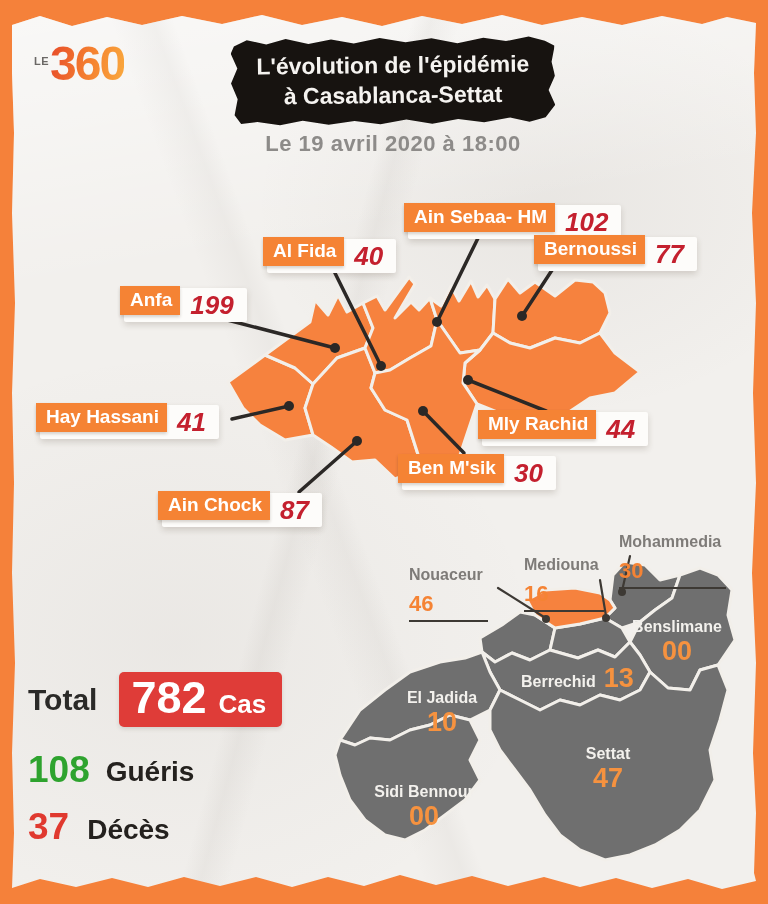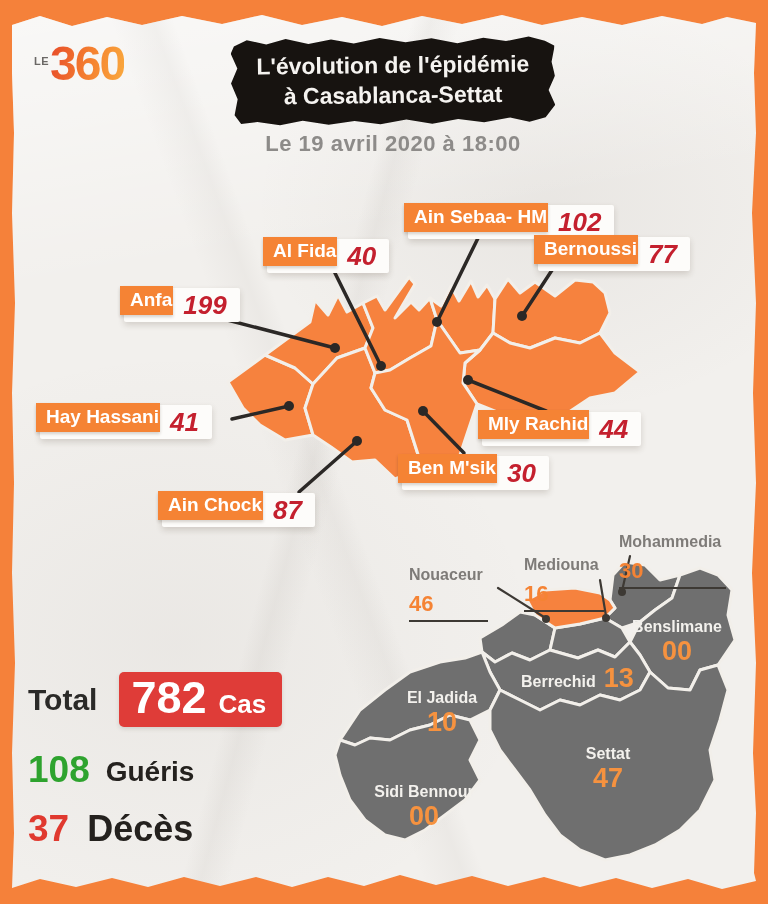--- a/index.html
+++ b/index.html
@@ -48,21 +48,21 @@
     font-size:23px;font-weight:bold;line-height:30px;padding-top:13px;
     transform:rotate(-.6deg);
     clip-path:polygon(1% 9%,5% 2%,11% 7%,17% 1%,24% 7%,31% 2%,38% 7%,46% 1%,54% 6%,62% 2%,70% 8%,78% 2%,85% 6%,92% 1%,97% 6%,100% 12%,99% 30%,100% 46%,98% 62%,100% 79%,97% 93%,92% 98%,86% 93%,78% 98%,70% 94%,62% 99%,54% 94%,46% 99%,38% 95%,30% 99%,22% 94%,15% 99%,8% 95%,3% 97%,1% 87%,2% 69%,0% 51%,2% 34%,0% 17%);
   }
   .date{position:absolute;left:231px;top:131px;width:324px;text-align:center;
     font-size:22px;font-weight:600;color:#8D8B89;letter-spacing:.5px;}
 
   .cbadge{position:absolute;display:flex;align-items:center;background:var(--white-card);
     box-shadow:0 3px 6px rgba(70,55,40,.18);border-radius:2px;padding:2px 13px 2px 4px;height:34px;}
   .cbadge .cname{background:var(--badge-orange);color:#FFFFFF;font-size:19px;font-weight:bold;
-    white-space:nowrap;padding:3px 1px 4px 10px;margin:-10px 10px 0 -8px;
+    white-space:nowrap;padding:3px 8px 4px 10px;margin:-10px 10px 0 -8px;
     box-shadow:0 2px 3px rgba(70,55,40,.22);}
   .cbadge .cval{color:var(--value-red);font-size:26px;font-weight:bold;line-height:1;font-style:italic;}
 
   .rrow{position:absolute;display:flex;align-items:baseline;gap:7px;
     border-bottom:2.5px solid #3D3934;padding:0 5px 3px 0;flex-direction:column;}
   .rrow .rname{font-size:16px;font-weight:bold;color:var(--label-gray);white-space:nowrap;}
   .rrow .rval{font-size:22px;font-weight:bold;color:var(--badge-orange);}
   .rstack{position:absolute;text-align:center;}
   .rstack .iname{display:block;font-size:16px;font-weight:bold;color:#F3F1ED;white-space:nowrap;}
   .rstack .ival{display:block;font-size:27px;font-weight:bold;color:#F6923F;margin-top:2px;line-height:1;}
@@ -75,21 +75,21 @@
   .t-label{font-size:30px;font-weight:bold;color:#2B2A28;margin-right:22px;}
   .t-badge{display:flex;align-items:baseline;background:var(--total-badge-red);
     border-radius:5px;padding:3px 16px 7px 12px;box-shadow:0 2px 4px rgba(70,55,40,.15);}
   .t-num{font-size:45px;font-weight:800;color:#FFFFFF;line-height:1;}
   .t-unit{font-size:26px;font-weight:600;color:#FFFFFF;margin-left:12px;}
   .t-row2{display:flex;align-items:flex-end;margin-top:24px;}
   .g-num{font-size:37px;font-weight:800;color:var(--green);line-height:1;}
   .g-label{font-size:28px;font-weight:bold;color:#24211E;margin-left:16px;}
   .t-row3{display:flex;align-items:baseline;margin-top:20px;}
   .d-num{font-size:37px;font-weight:800;color:#E0392F;line-height:1;}
-  .d-label{font-size:36px;font-weight:bold;color:#24211E;margin-left:18px;}
+  .d-label{font-size:28px;font-weight:bold;color:#24211E;margin-left:18px;}
 </style>
 </head>
 <body>
 
 <div class="stage">
   <div class="paper"></div>
 
   <svg class="citymap" viewBox="0 0 416 242">
     <polygon class="district" points="3,124 40,97 70,110 88,126 80,150 88,177 60,182 35,167 18,150"></polygon>
     <polygon class="district" points="40,97 85,64 90,42 103,57 113,37 122,54 138,45 148,70 140,90 112,100 88,126 70,110"></polygon>

